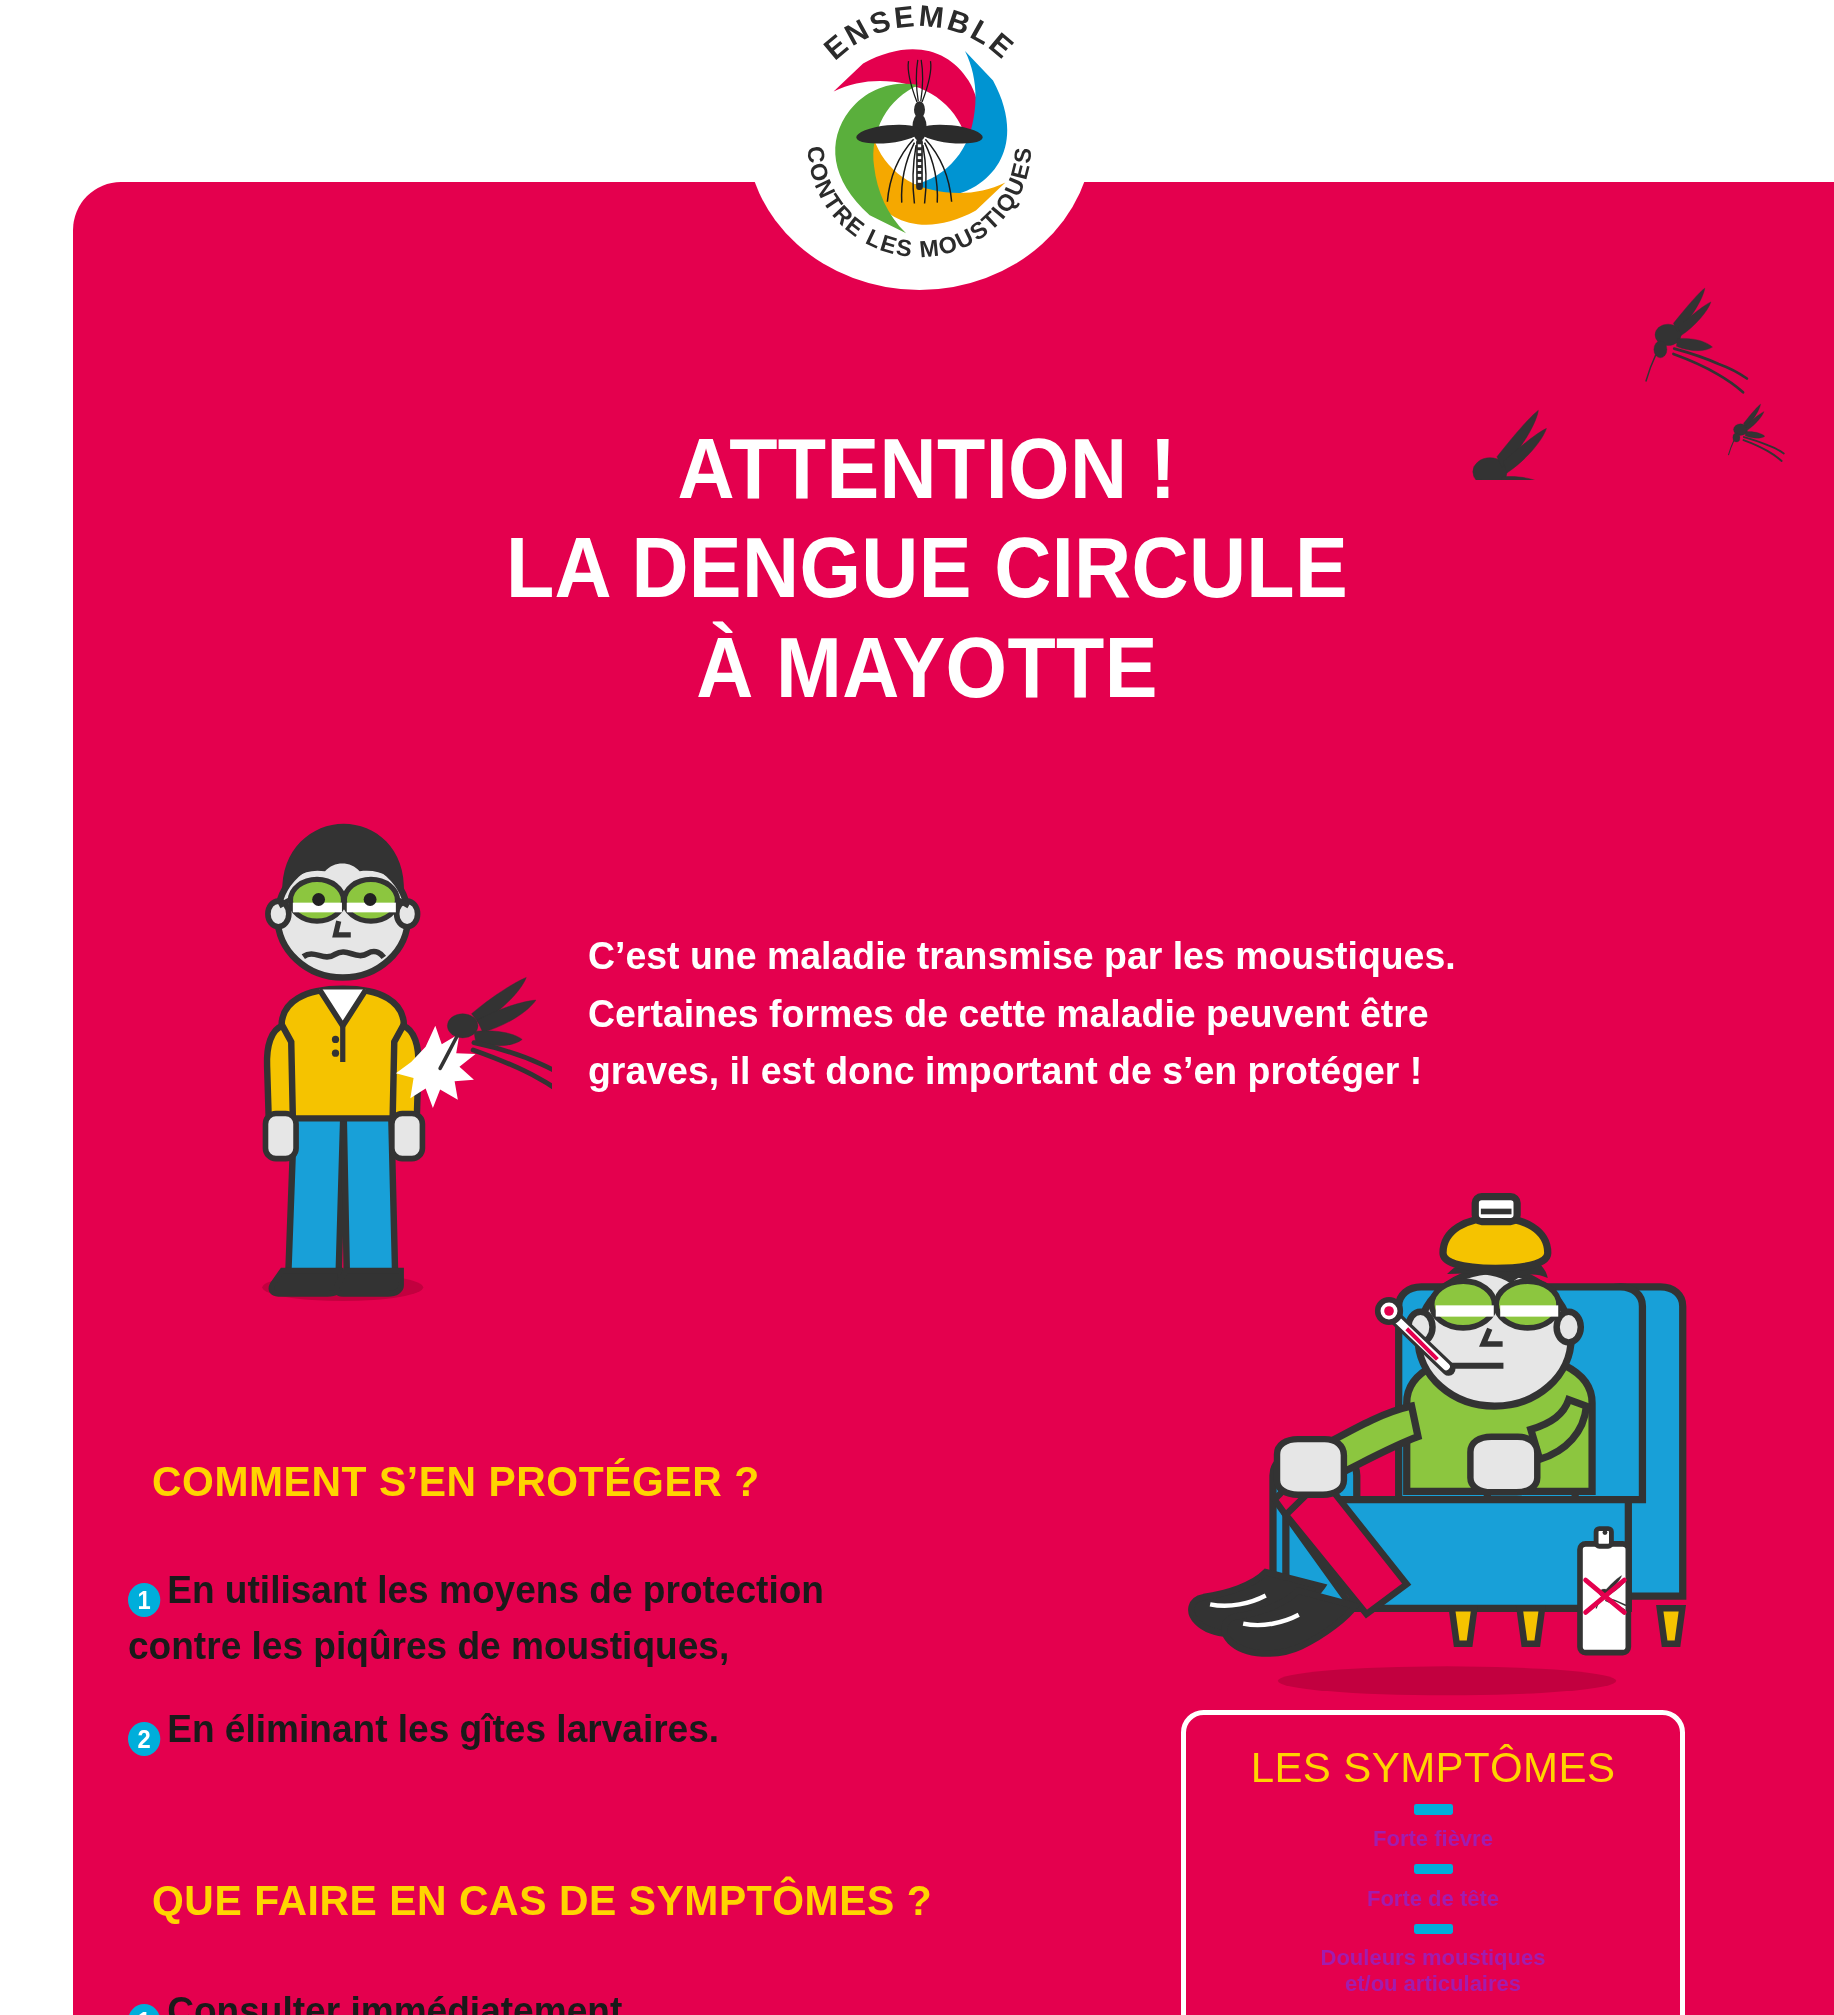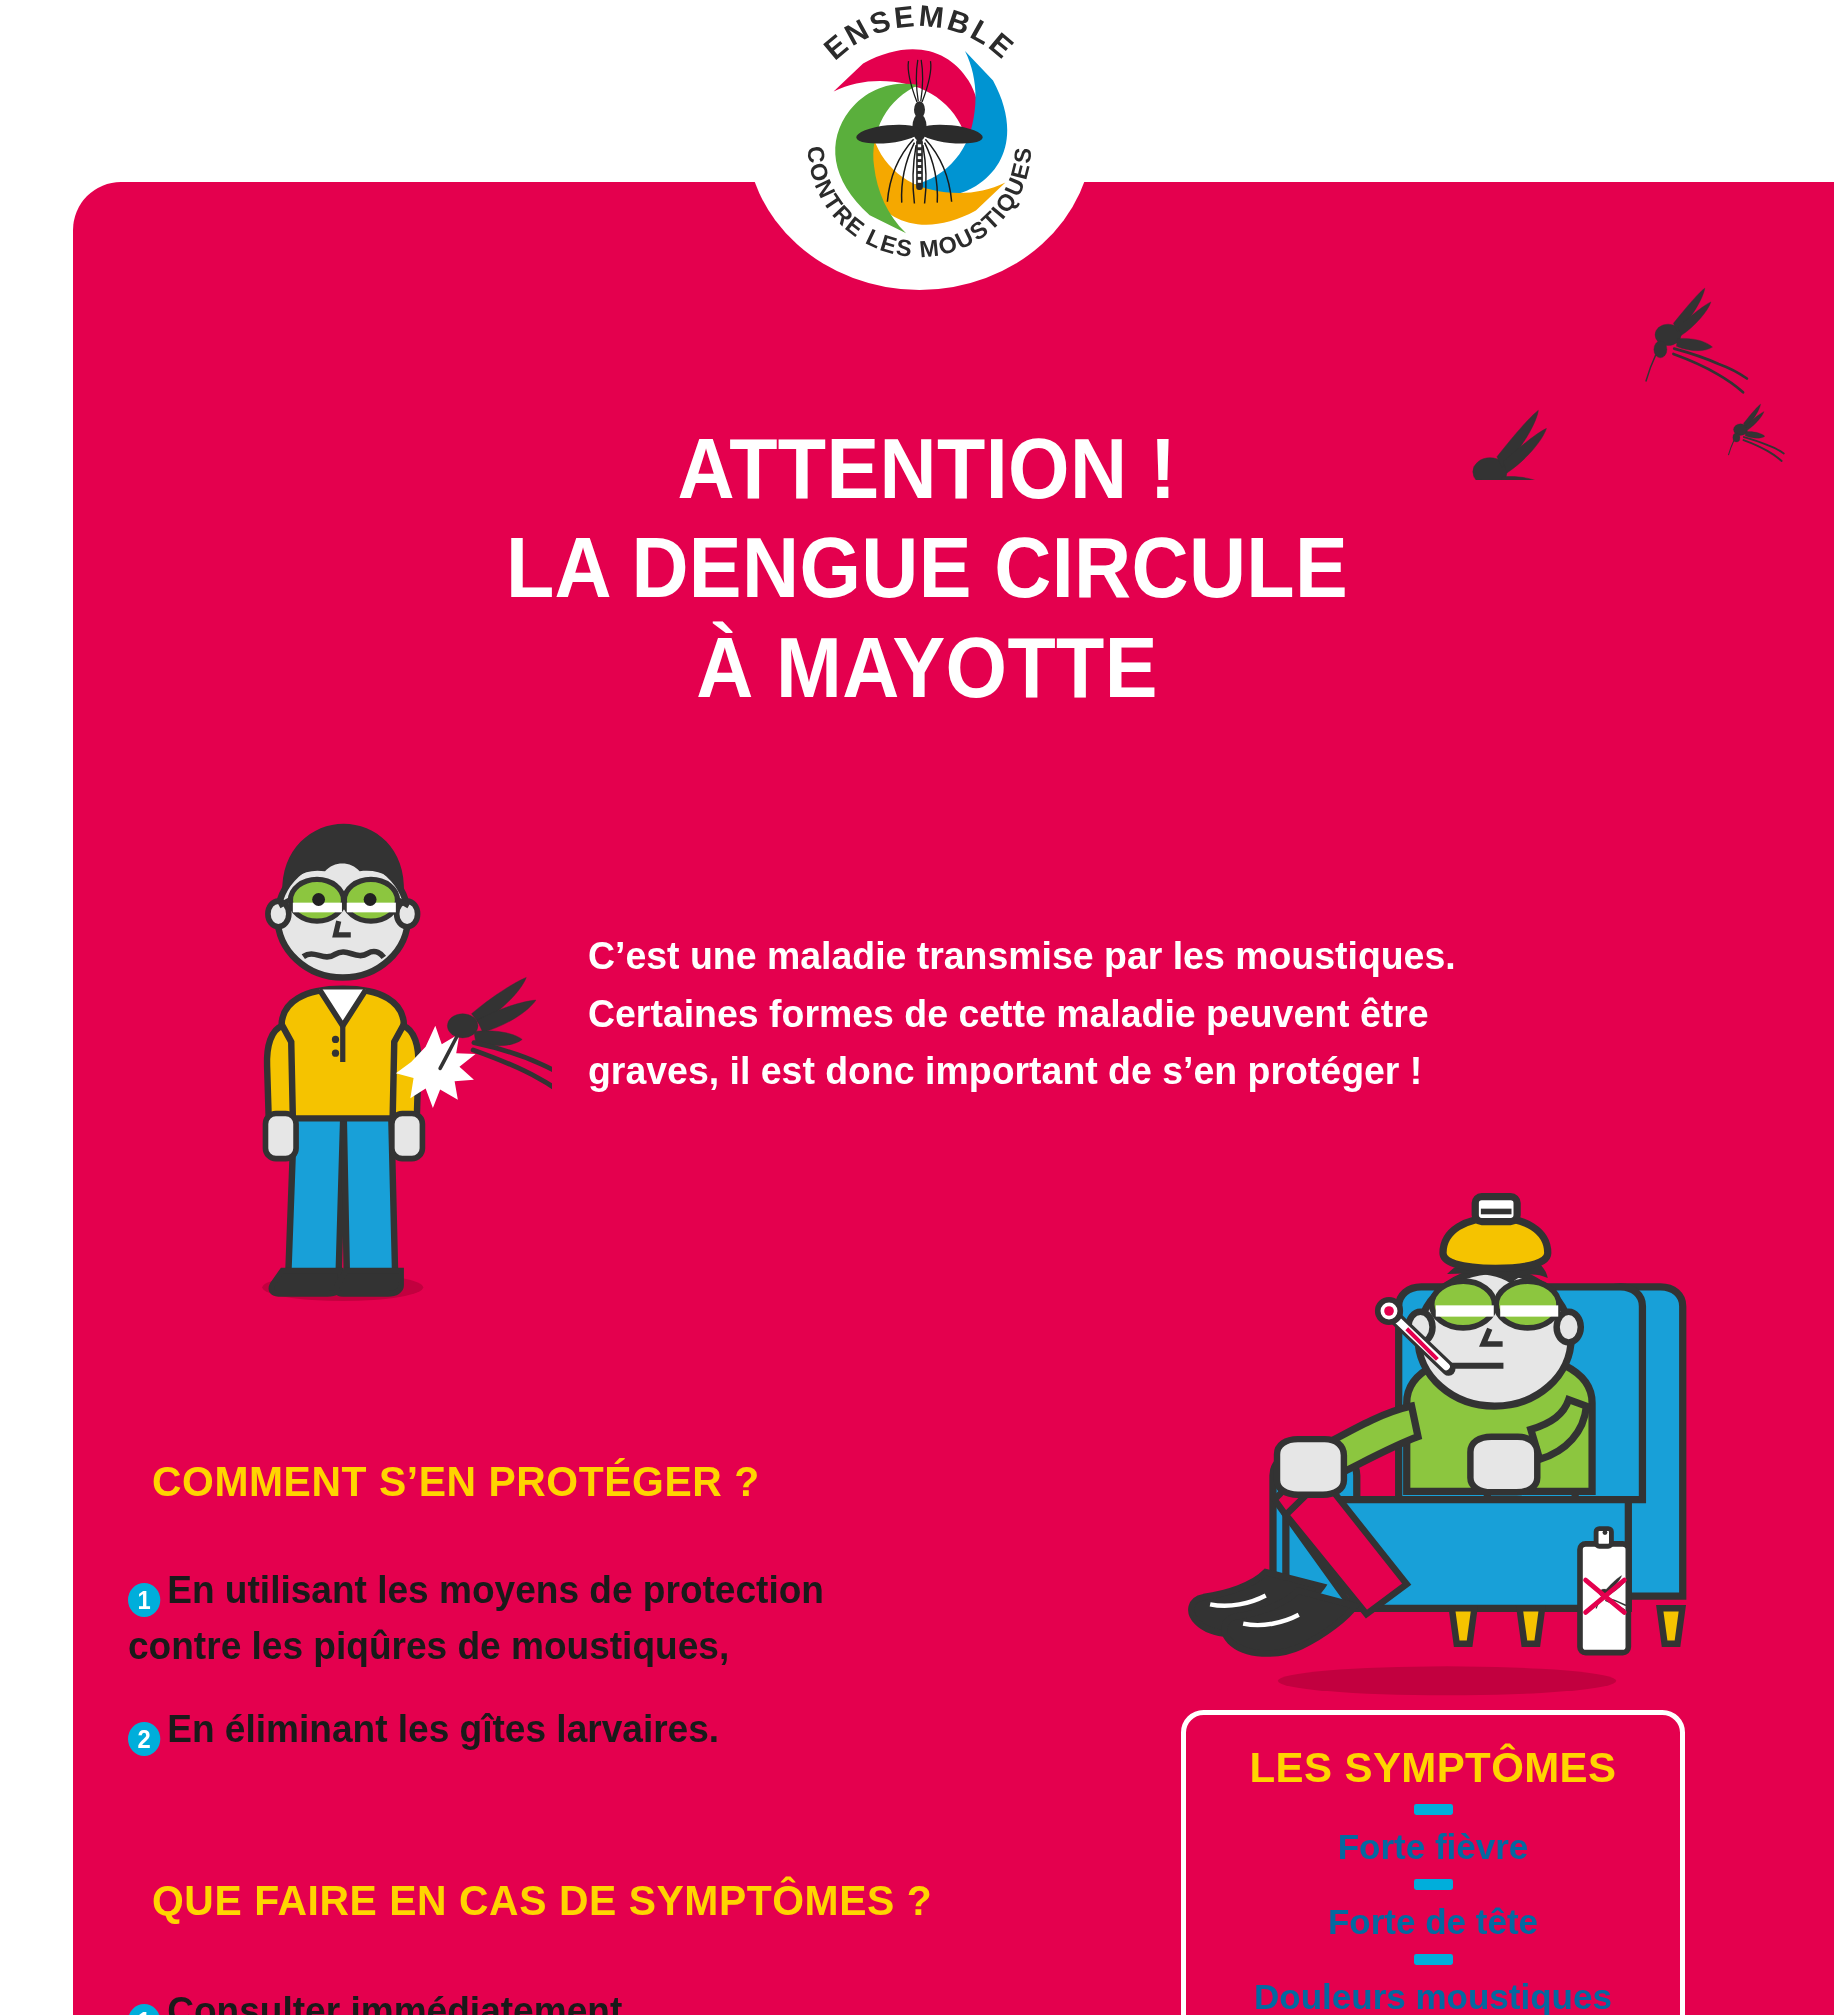--- a/index.html
+++ b/index.html
@@ -72,29 +72,29 @@
     font-weight:bold;vertical-align:-5.6px;margin-right:7.3px;
   }
 
   
   .sym-box{
     position:absolute;left:1181px;top:1710px;width:504px;height:580px;
     border:5.6px solid #ffffff;border-radius:22.6px;box-sizing:border-box;
     text-align:center;
   }
   .sym-box h3{
-    margin:29px 0 0 0;color:#FFD400;font-weight:bold;
+    margin:29px 0 0 0;color:#FFD400;font-weight:normal;
     font-family:"Liberation Sans Narrow","Liberation Sans",sans-serif;
     font-size:42px;letter-spacing:0.4px;
   }
   .sym-dash{display:block;width:39px;height:10.5px;background:#00AEDB;
     border-radius:2.4px;margin:12px auto 11.3px auto;}
-  .sym-item{color:#0369a1;font-weight:bold;
-    font-family:"Liberation Sans Narrow","Liberation Sans",sans-serif;
-    font-size:35px;line-height:1.18;}
+  .sym-item{color:#a21caf;font-weight:bold;
+    font-family:"Liberation Sans Narrow","Liberation Sans",sans-serif;
+    font-size:22px;line-height:1.18;}
 
   
   .ill{position:absolute;}
   #ill-standing{left:218px;top:800px;width:334px;height:516px;}
   #ill-armchair{left:1165px;top:1145px;width:556px;height:556px;}
   #mosq-group{left:1386px;top:230px;width:411px;height:250px;}
 </style>
 </head>
 <body>
 

